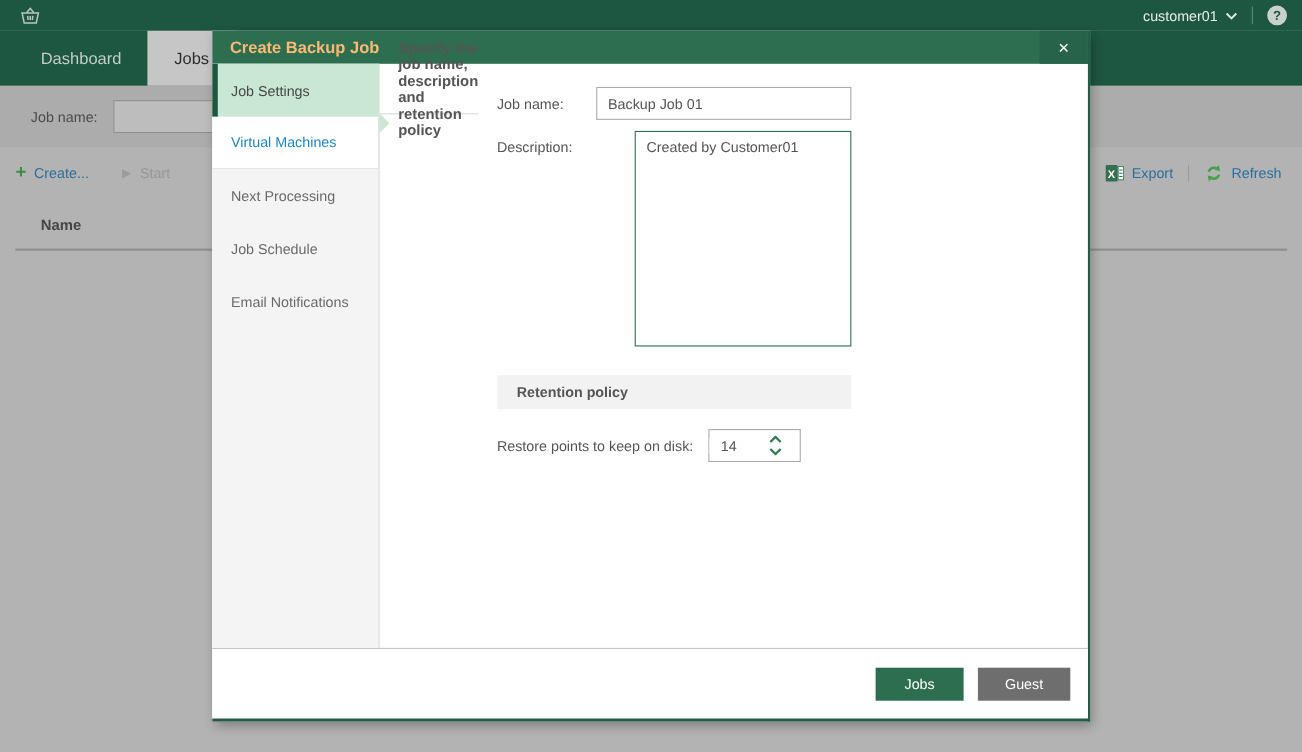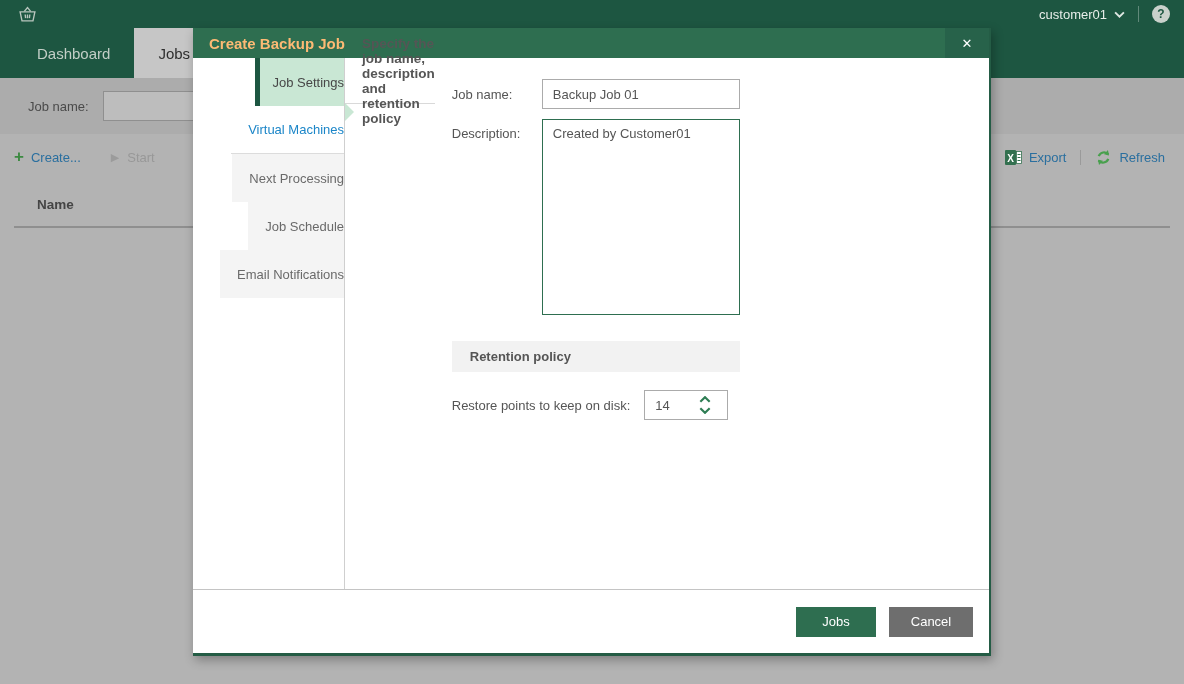--- a/index.html
+++ b/index.html
@@ -90,21 +90,21 @@
     height:30px; background:#2e6e50; display:flex; align-items:center; flex:0 0 30px;
   }
   .modal-title { color:#fdba74; font-size:15px; font-weight:600; margin-left:16px; }
   .modal-close {
     margin-left:auto; width:44px; height:30px; background:#27624a; color:#fff;
     display:flex; align-items:center; justify-content:center; font-size:13px; cursor:pointer;
   }
   .modal-body { flex:1; display:flex; position:relative; min-height:0; }
 
   
-  .wiz-steps { width:152px; flex:0 0 152px; border-right:1px solid #cfcfcf; display:flex; flex-direction:column; background:#fff;align-items:flex-end; }
+  .wiz-steps { width:152px; flex:0 0 152px; border-right:1px solid #cfcfcf; display:flex; flex-direction:column; background:#fff; }
   .step { height:48px; flex:0 0 48px; display:flex; align-items:center; padding-left:17px; font-size:13px; }
   .step.active { background:#c9e7d4; border-left:5px solid #1d5641; padding-left:12px; color:#474747; cursor:default; }
   .step.link { color:#1c86c8; cursor:pointer; border-bottom:1px solid #dcdcdc; }
   .step.disabled { background:#f4f4f4; color:#6a6a6a; cursor:default; }
   .steps-filler { flex:1; background:#f4f4f4; }
   .active-notch {
     position:absolute; left:152px; top:45px; width:0; height:0; z-index:4;
     border-top:9px solid transparent; border-bottom:9px solid transparent;
     border-left:9px solid #c9e7d4;
   }
@@ -112,21 +112,21 @@
   
   .wiz-content { flex:1; display:flex; flex-direction:row; min-width:0; }
   .step-header {
     height:46px; flex:0 0 46px; border-bottom:1px solid #d9d9d9;
     display:flex; align-items:center; padding-left:17px;
     font-weight:600; color:#555; font-size:13.5px;
   }
   .fields { padding:0 16px 0 17px; }
   .frow { display:flex; }
   .frow.jobname { margin-top:21px; align-items:center; }
-  .frow.desc { margin-top:10px; align-items:flex-start; }
+  .frow.desc { margin-top:10px; align-items:flex-start;gap:35px; }
   .flabel2 { width:90px; flex:0 0 90px; color:#555; }
   .frow.desc .flabel2 { padding-top:7px; }
   .txt-input {
     flex:1; height:30px; border:1px solid #ababab; font:inherit; color:#555;
     padding:0 10px; outline:none; background:#fff;
   }
   .txt-area {
     flex:1; height:196px; border:1px solid #2e6e50; font:inherit; color:#555;
     padding:6px 10px; outline:none; resize:none; background:#fff;
   }
@@ -285,15 +285,15 @@
                 </svg>
             </span>
           </div>
         </div>
       </div>
     </div>
   </div>
 
   <div class="modal-footer">
     <button class="btn btn-next">Jobs</button>
-    <button class="btn btn-cancel">Cancel</button>
+    <button class="btn btn-cancel">Guest</button>
   </div>
 </div>
 
 </body></html>

